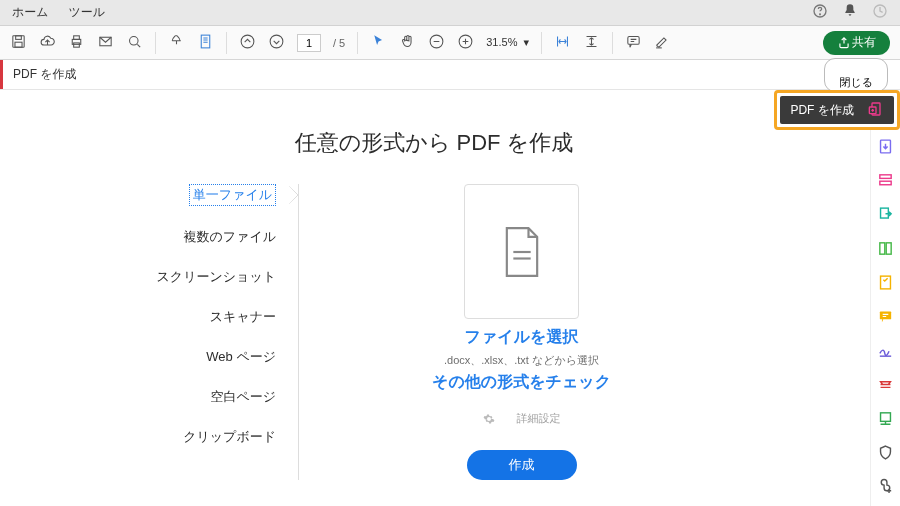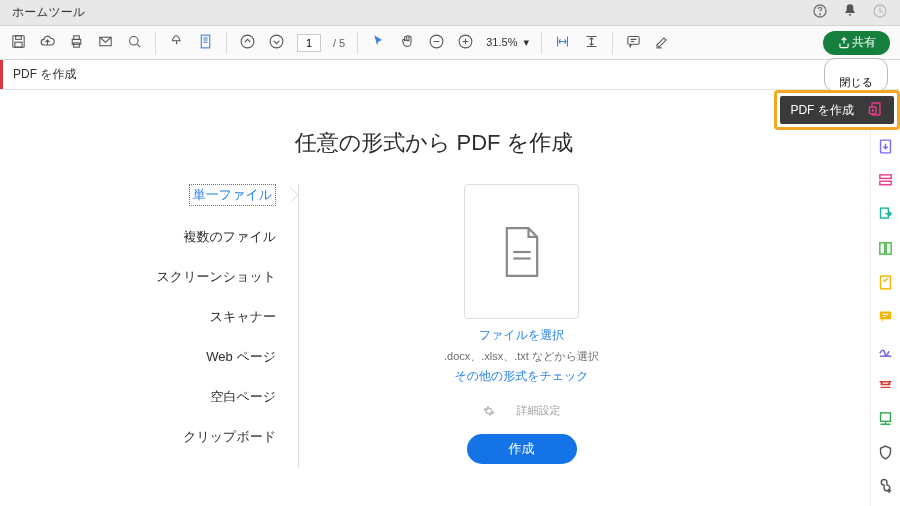--- a/index.html
+++ b/index.html
@@ -1,21 +1,21 @@
 <!DOCTYPE html>
 <html><head>
 <meta charset="utf-8">
 <style>
   * { box-sizing: border-box; }
   html, body { margin: 0; padding: 0; font-family: "Hiragino Sans", "Hiragino Kaku Gothic Pro", "Meiryo", sans-serif; font-size: 13px; color: #333; }
   body { width: 900px; height: 506px; overflow: hidden; background: #fff; position: relative; }
 
   
   .menubar { height: 26px; background: #e8e8e8; border-bottom: 1px solid #d2d2d2; display: flex; align-items: center; padding: 0 12px; justify-content: space-between; }
-  .menubar-left { display: flex; }
+  .menubar-left { display: flex; gap: 20px; }
   .menubar-item { font-size: 12px; color: #333; cursor: pointer; }
   .menubar-right { display: flex; gap: 14px; align-items: center; }
   .menubar-right svg { width: 16px; height: 16px; }
 
   
   .toolbar { height: 34px; background: #fafafa; border-bottom: 1px solid #d6d6d6; display: flex; align-items: center; padding: 0 10px; justify-content: space-between; }
   .toolbar-left { display: flex; align-items: center; gap: 12px; }
   .toolbar-group { display: flex; align-items: center; gap: 12px; }
   .toolbar-sep { width: 1px; height: 22px; background: #ddd; margin: 0 0px; }
   .toolbar svg.ico { width: 17px; height: 17px; stroke: #555; fill: none; stroke-width: 1.5; }
@@ -46,24 +46,24 @@
   .main-title { text-align: center; font-size: 22px; font-weight: 400; color: #2c2c2c; margin-top: 38px; }
   .pane { display: flex; margin: 26px auto 0; width: 560px; }
   .sidelist { width: 145px; text-align: right; border-right: 1px solid #ddd; padding-right: 22px; position: relative; }
   .sidelist-item { font-size: 13px; color: #2c2c2c; margin-bottom: 22px; cursor: pointer; }
   .sidelist-item.selected { color: #2680eb; border: 1px dotted #2680eb; display: inline-block; padding: 1px 3px; }
   .sidelist-arrow { position: absolute; right: -1px; top: 2px; width: 10px; height: 18px; }
   .sidelist-arrow svg { width: 10px; height: 18px; }
   .content { flex: 1; text-align: center; padding-left: 30px; }
   .file-drop { width: 115px; height: 135px; border: 1px solid #ddd; border-radius: 4px; margin: 0 auto 8px; display: flex; align-items: center; justify-content: center; }
   .file-drop svg { width: 44px; height: 52px; }
-  .link { color: #2680eb; font-size: 12px; cursor: pointer; }
+  .link { color: #2680eb; font-size: 16px; cursor: pointer; font-weight: bold; }
   .hint { color: #6e6e6e; font-size: 11px; margin-top: 5px; }
   .adv { color: #9e9e9e; font-size: 11px; margin-top: 18px; display: flex; align-items: center; justify-content: center; gap: 22px; }
-  .create-btn { background: #1473e6; color: #fff; border: none; border-radius: 15px; height: 30px; width: 110px; font-size: 13px; margin-top: 16px; cursor: pointer; }
+  .create-btn { background: #1473e6; color: #fff; border: none; border-radius: 15px; height: 30px; width: 110px; font-size: 13px; margin-top: 24px; cursor: pointer; }
 </style>
 </head>
 <body>
 
 <div class="menubar">
   <div class="menubar-left">
     <span class="menubar-item">ホーム</span>
     <span class="menubar-item">ツール</span>
   </div>
   <div class="menubar-right">

